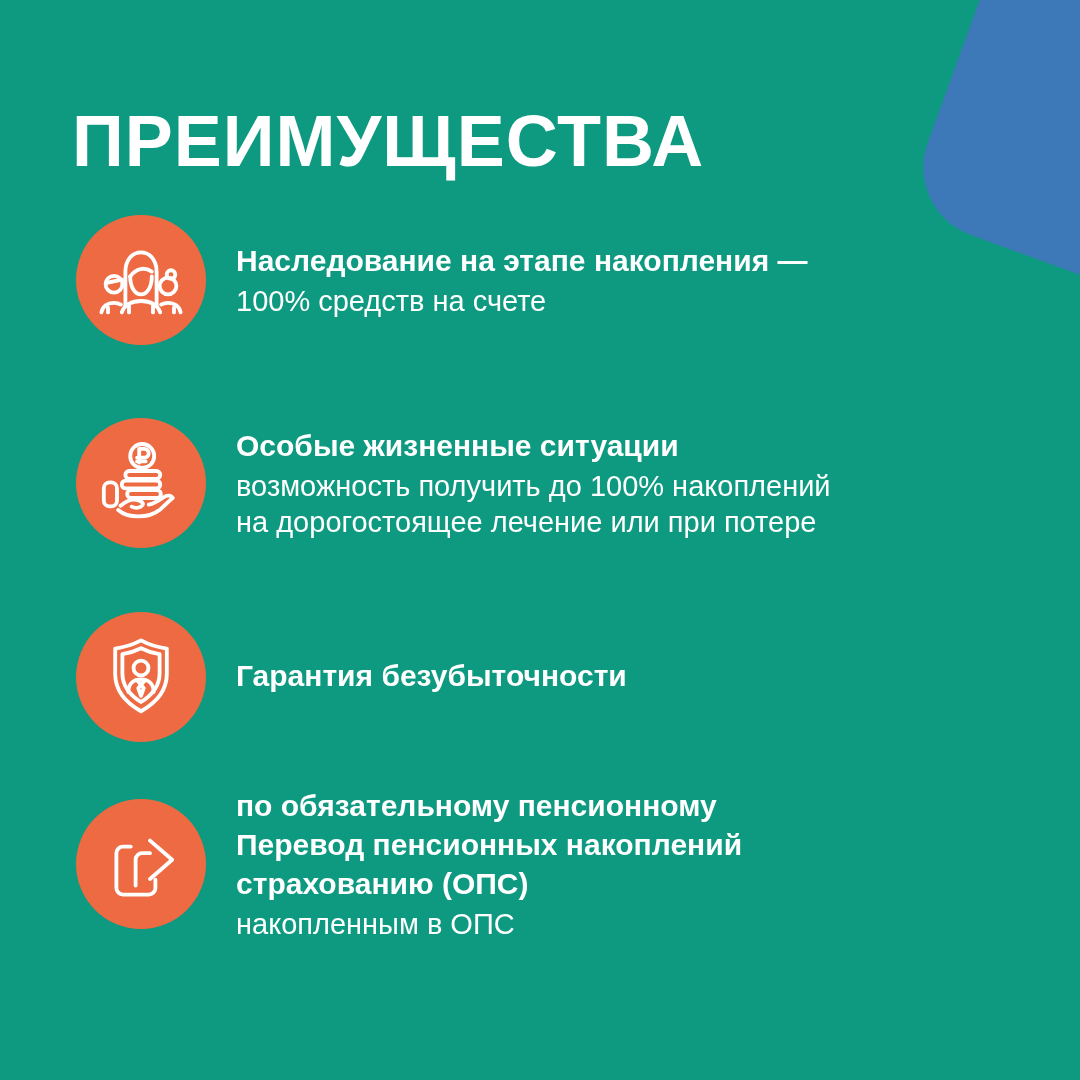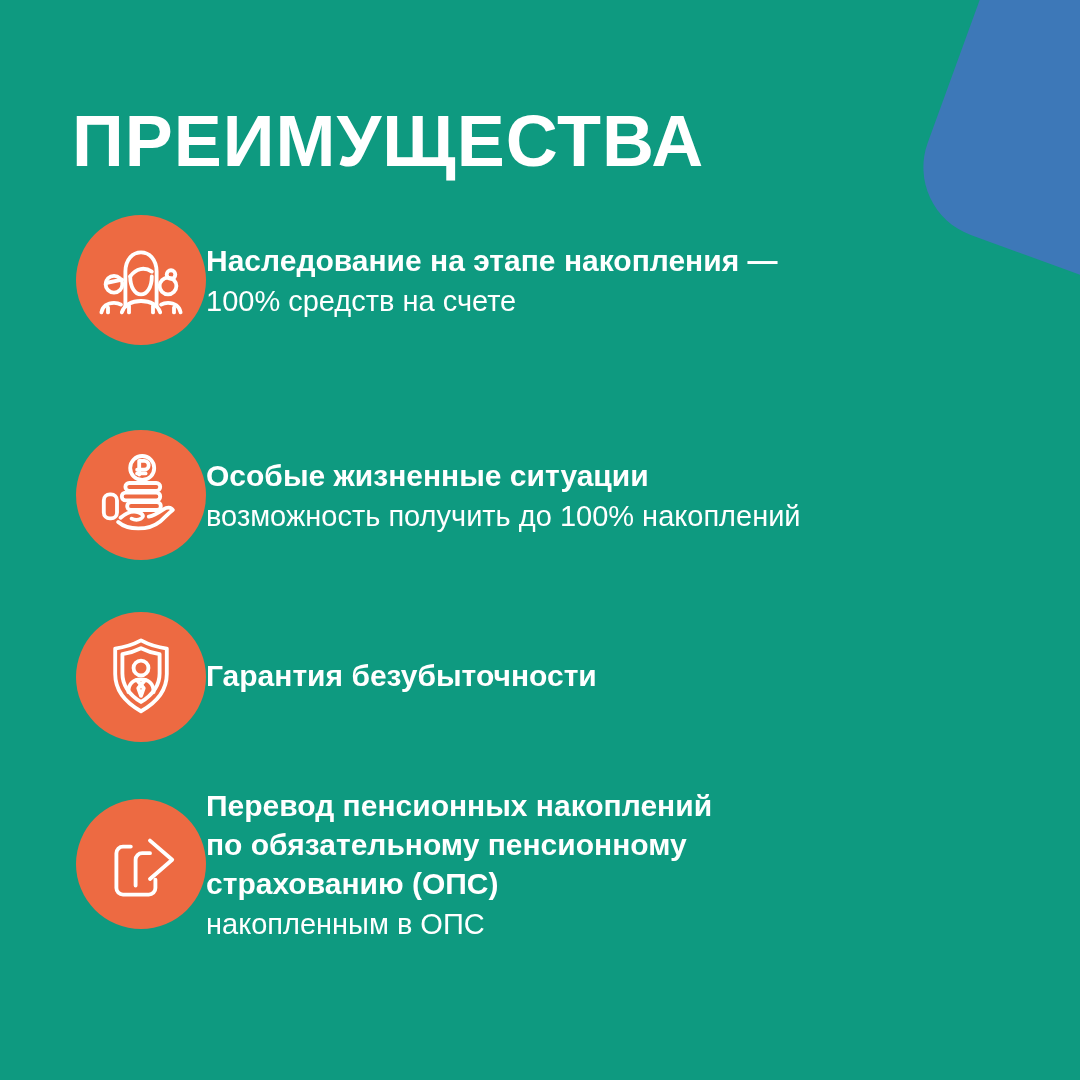--- a/index.html
+++ b/index.html
@@ -10,24 +10,24 @@
   }
   .corner-shape{
     position:absolute;left:982px;top:-237px;width:560px;height:560px;
     background:#3D78B8;border-radius:72px;transform:rotate(20deg);
   }
   .page-title{
     position:absolute;left:72px;top:52px;
     font-size:72px;font-weight:700;color:#ffffff;letter-spacing:1px;
   }
   .row{
-    position:absolute;left:76px;display:flex;align-items:center;justify-content:center;
+    position:absolute;left:76px;display:flex;align-items:center;gap:30px;justify-content:center;
   }
   .row-1{top:215px}
-  .row-2{top:430px}
+  .row-2{top:418px}
   .row-3{top:612px}
   .row-4{top:786px}
   .icon-circle{
     width:130px;height:130px;border-radius:50%;background:#ED6A42;
     flex-shrink:0;display:flex;align-items:center;justify-content:center;
   }
   .icon-circle svg{width:96px;height:96px;display:block;}
   .icon-circle svg *{
     fill:none;stroke:#FFFFFF;stroke-width:3.2;
     stroke-linecap:round;stroke-linejoin:round;
@@ -90,20 +90,21 @@
       <path d="M23,59 c5,-4.5 10.5,-6 15,-4.5 c4,1.3 4.6,3.8 2,5.2 c-2.6,1.4 -5.8,1 -7.8,0"></path>
       <path d="M21,62.5 c8,7 25,7.5 35,-0.5 c4,-3.2 6.5,-6.5 10.5,-9.5 c-1.5,-2.6 -4.8,-2.6 -7.8,-0.6 c-4,2.7 -7.2,5.1 -12.2,6.1"></path>
     </svg>
   </div>
   <div class="item-text">
     <div class="item-title">
       <div class="line">Особые жизненные ситуации</div>
     </div>
     <div class="item-body">
       <div class="line">возможность получить до 100% накоплений</div>
+      <div class="line">на дорогостоящее лечение или при потере</div>
     </div>
   </div>
 </div>
 
 <div class="row row-3">
   <div class="icon-circle">
     <svg viewBox="0 0 80 80">
       <path d="M40,9.5 C46.5,13 54,15.3 61.5,16.3 V37.5 C61.5,51.5 52.5,61.5 40,68.5 C27.5,61.5 18.5,51.5 18.5,37.5 V16.3 C26,15.3 33.5,13 40,9.5 Z"></path>
       <path d="M40,16 C45,18.5 50.5,20.2 55.5,21 V37 C55.5,47.5 48.5,55.5 40,60.8 C31.5,55.5 24.5,47.5 24.5,37 V21 C29.5,20.2 35,18.5 40,16 Z"></path>
       <circle cx="40" cy="32.5" r="6.2"></circle>
@@ -122,21 +123,21 @@
 <div class="row row-4">
   <div class="icon-circle">
     <svg viewBox="0 0 80 80">
       <path d="M31.5,25.5 H25 a5.5,5.5 0 0 0 -5.5,5.5 V60 a5.5,5.5 0 0 0 5.5,5.5 H46.5 a5.5,5.5 0 0 0 5.5,-5.5 V53"></path>
       <path d="M35.5,58 V36.5 a5.5,5.5 0 0 1 5.5,-5.5 H47.5"></path>
       <path d="M47.5,20.5 L66,36.5 L47.5,52.5"></path>
     </svg>
   </div>
   <div class="item-text">
     <div class="item-title">
+      <div class="line">по обязательному пенсионному</div>
       <div class="line">Перевод пенсионных накоплений</div>
-      <div class="line">по обязательному пенсионному</div>
       <div class="line">страхованию (ОПС)</div>
     </div>
     <div class="item-body">
       <div class="line">накопленным в ОПС</div>
     </div>
   </div>
 </div>
 
 </body></html>

